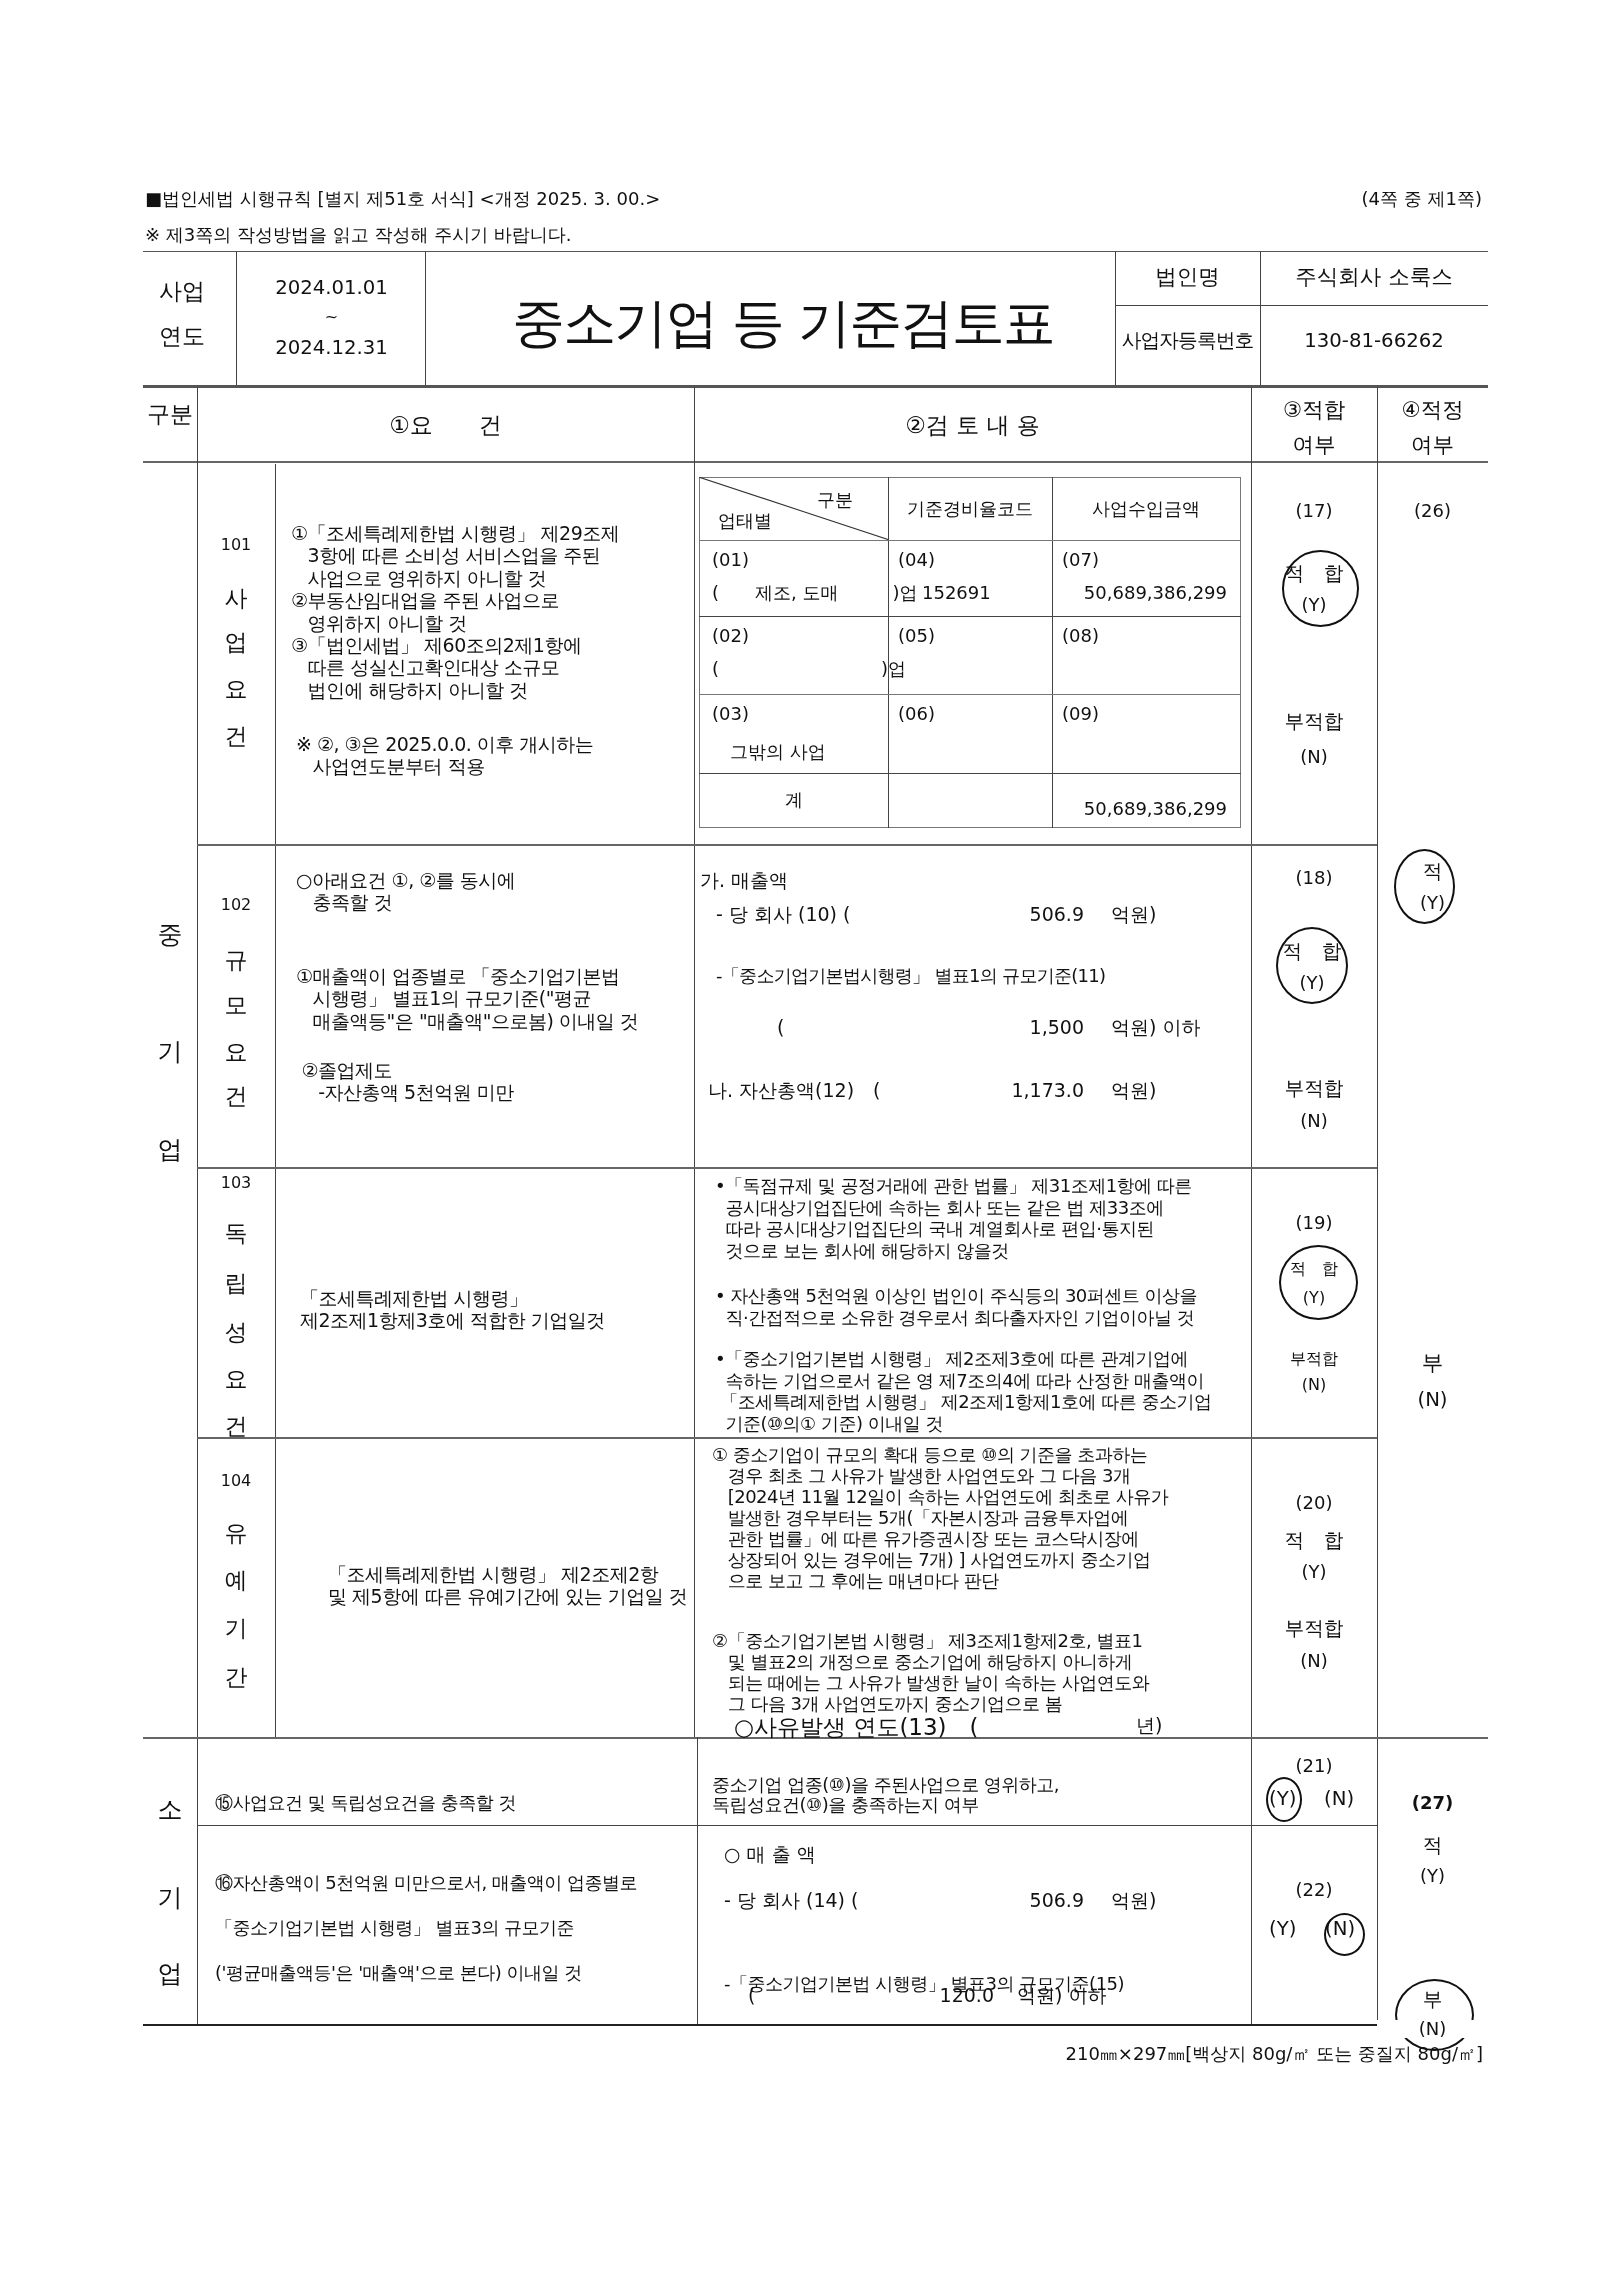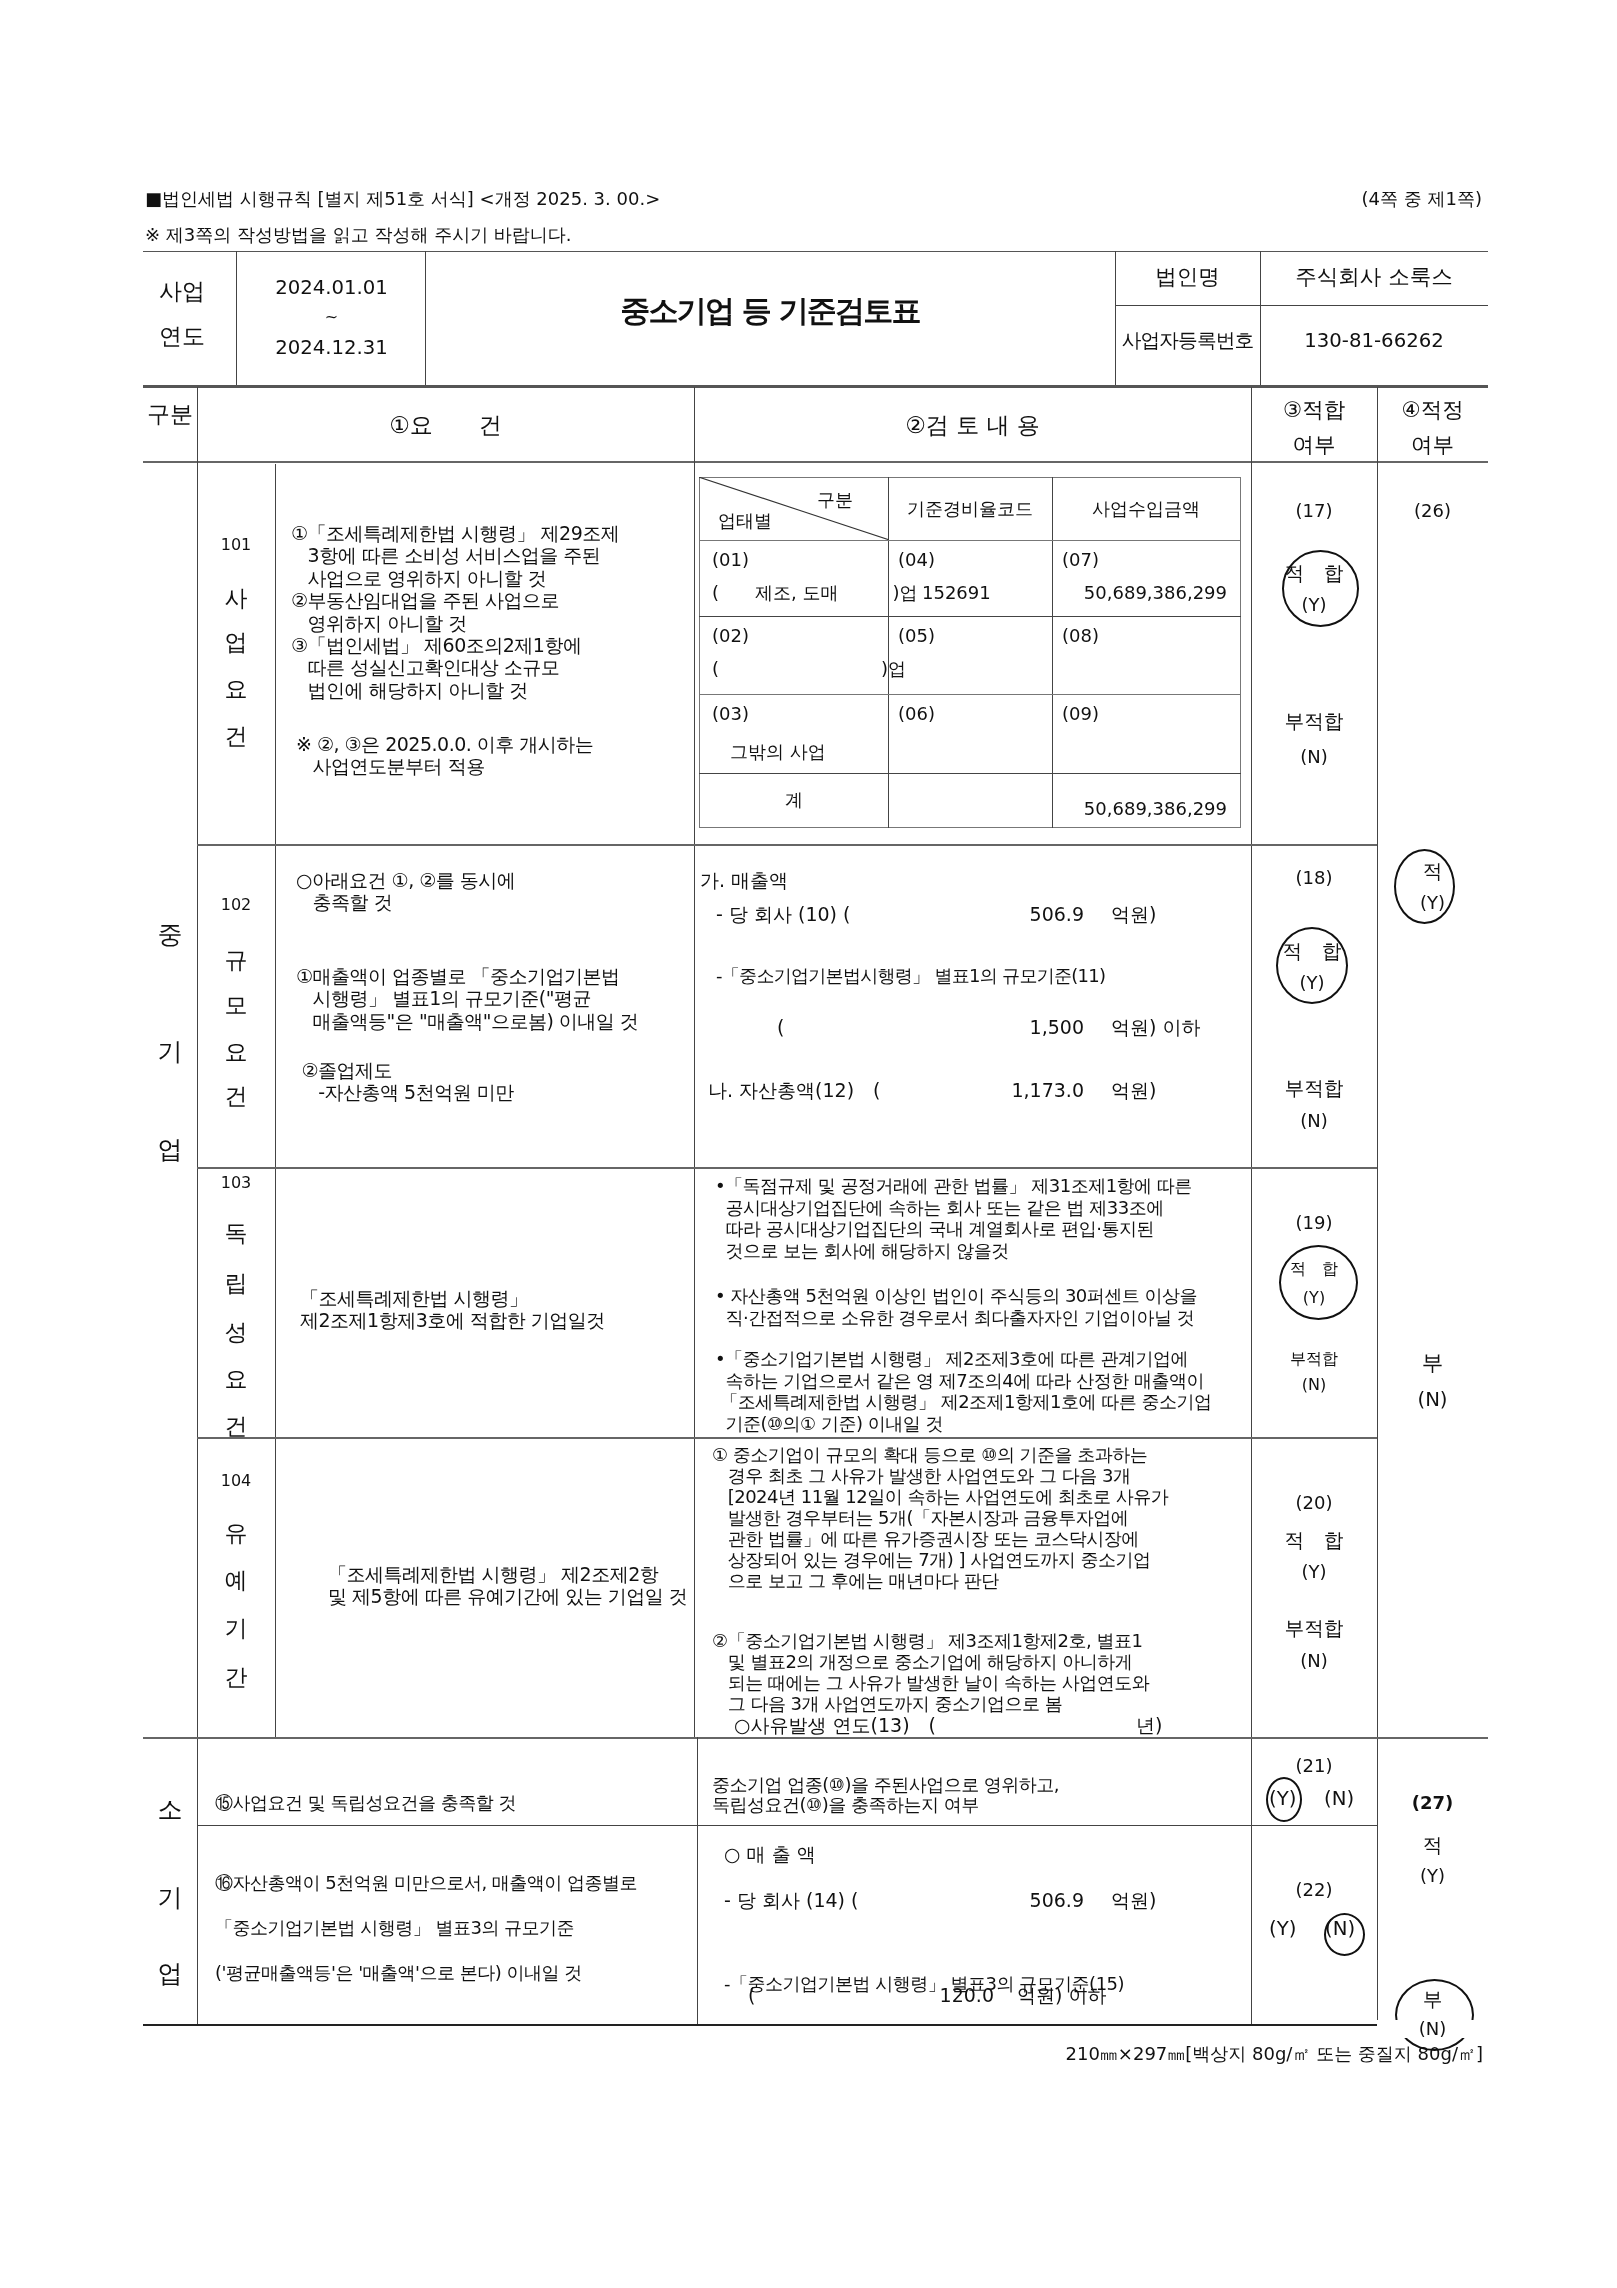--- a/index.html
+++ b/index.html
@@ -35,21 +35,21 @@
 <div class="vl" style="left:425px;top:251px;height:134px;"></div>
 <div class="vl" style="left:1115px;top:251px;height:134px;"></div>
 <div class="vl" style="left:1260px;top:251px;height:134px;"></div>
 <div class="hl" style="left:1115px;top:305px;width:373px;"></div>
 
 <div class="t f26" style="left:159px;top:280px;">사업</div>
 <div class="t f26" style="left:159px;top:325px;">연도</div>
 <div class="t f22 c" style="left:251px;top:278px;width:161px;">2024.01.01</div>
 <div class="t f18 c" style="left:251px;top:309px;width:161px;">~</div>
 <div class="t f22 c" style="left:251px;top:338px;width:161px;">2024.12.31</div>
-<div class="t c" style="left:425px;top:296px;width:690px;font-size:30px;font-weight:bold;letter-spacing:-1.8px;">중소기업 등 기준검토표</div>
+<div class="t c" style="left:425px;top:296px;width:690px;font-size:53px;font-weight:normal;letter-spacing:-1.8px;padding-left:13px;">중소기업 등 기준검토표</div>
 <div class="t f24 c" style="left:1115px;top:266px;width:145px;">법인명</div>
 <div class="t f24 c" style="left:1260px;top:266px;width:228px;">주식회사 소룩스</div>
 <div class="t f22 c" style="left:1115px;top:331px;width:145px;letter-spacing:-0.9px;">사업자등록번호</div>
 <div class="t f22 c" style="left:1260px;top:331px;width:228px;">130-81-66262</div>
 
 <div class="hl thick" style="left:143px;top:385px;width:1345px;"></div>
 <div class="hl mid" style="left:143px;top:461px;width:1345px;"></div>
 
 <div class="vl" style="left:197px;top:387px;height:1637px;"></div>
 <div class="vl" style="left:694px;top:387px;height:1351px;"></div>
@@ -214,21 +214,21 @@
    경우 최초 그 사유가 발생한 사업연도와 그 다음 3개
    [2024년 11월 12일이 속하는 사업연도에 최초로 사유가
    발생한 경우부터는 5개(「자본시장과 금융투자업에
    관한 법률」에 따른 유가증권시장 또는 코스닥시장에
    상장되어 있는 경우에는 7개) ] 사업연도까지 중소기업
    으로 보고 그 후에는 매년마다 판단</div>
 <div class="multi" style="left:712px;top:1630px;font-size:18px;line-height:21px;">②「중소기업기본법 시행령」 제3조제1항제2호, 별표1
    및 별표2의 개정으로 중소기업에 해당하지 아니하게
    되는 때에는 그 사유가 발생한 날이 속하는 사업연도와
    그 다음 3개 사업연도까지 중소기업으로 봄</div>
-<div class="t" style="left:734px;top:1716px;font-size:19px;">○사유발생 연도(13)　(</div>
+<div class="t" style="left:734px;top:1716px;font-size:23px;">○사유발생 연도(13)　(</div>
 <div class="t" style="left:949px;top:1716px;width:161px;font-size:19px;"></div>
 <div class="t" style="left:1136px;top:1716px;font-size:19px;">년)</div>
 
 <div class="t f20 c" style="left:1251px;top:1494px;width:126px;">(20)</div>
 <div class="t f22 c" style="left:1251px;top:1531px;width:126px;">적　합</div>
 <div class="t f20 c" style="left:1251px;top:1563px;width:126px;">(Y)</div>
 <div class="t f22 c" style="left:1251px;top:1619px;width:126px;">부적합</div>
 <div class="t f20 c" style="left:1251px;top:1652px;width:126px;">(N)</div>
 
 <div class="t f28 c" style="left:143px;top:1797px;width:54px;">소</div>

